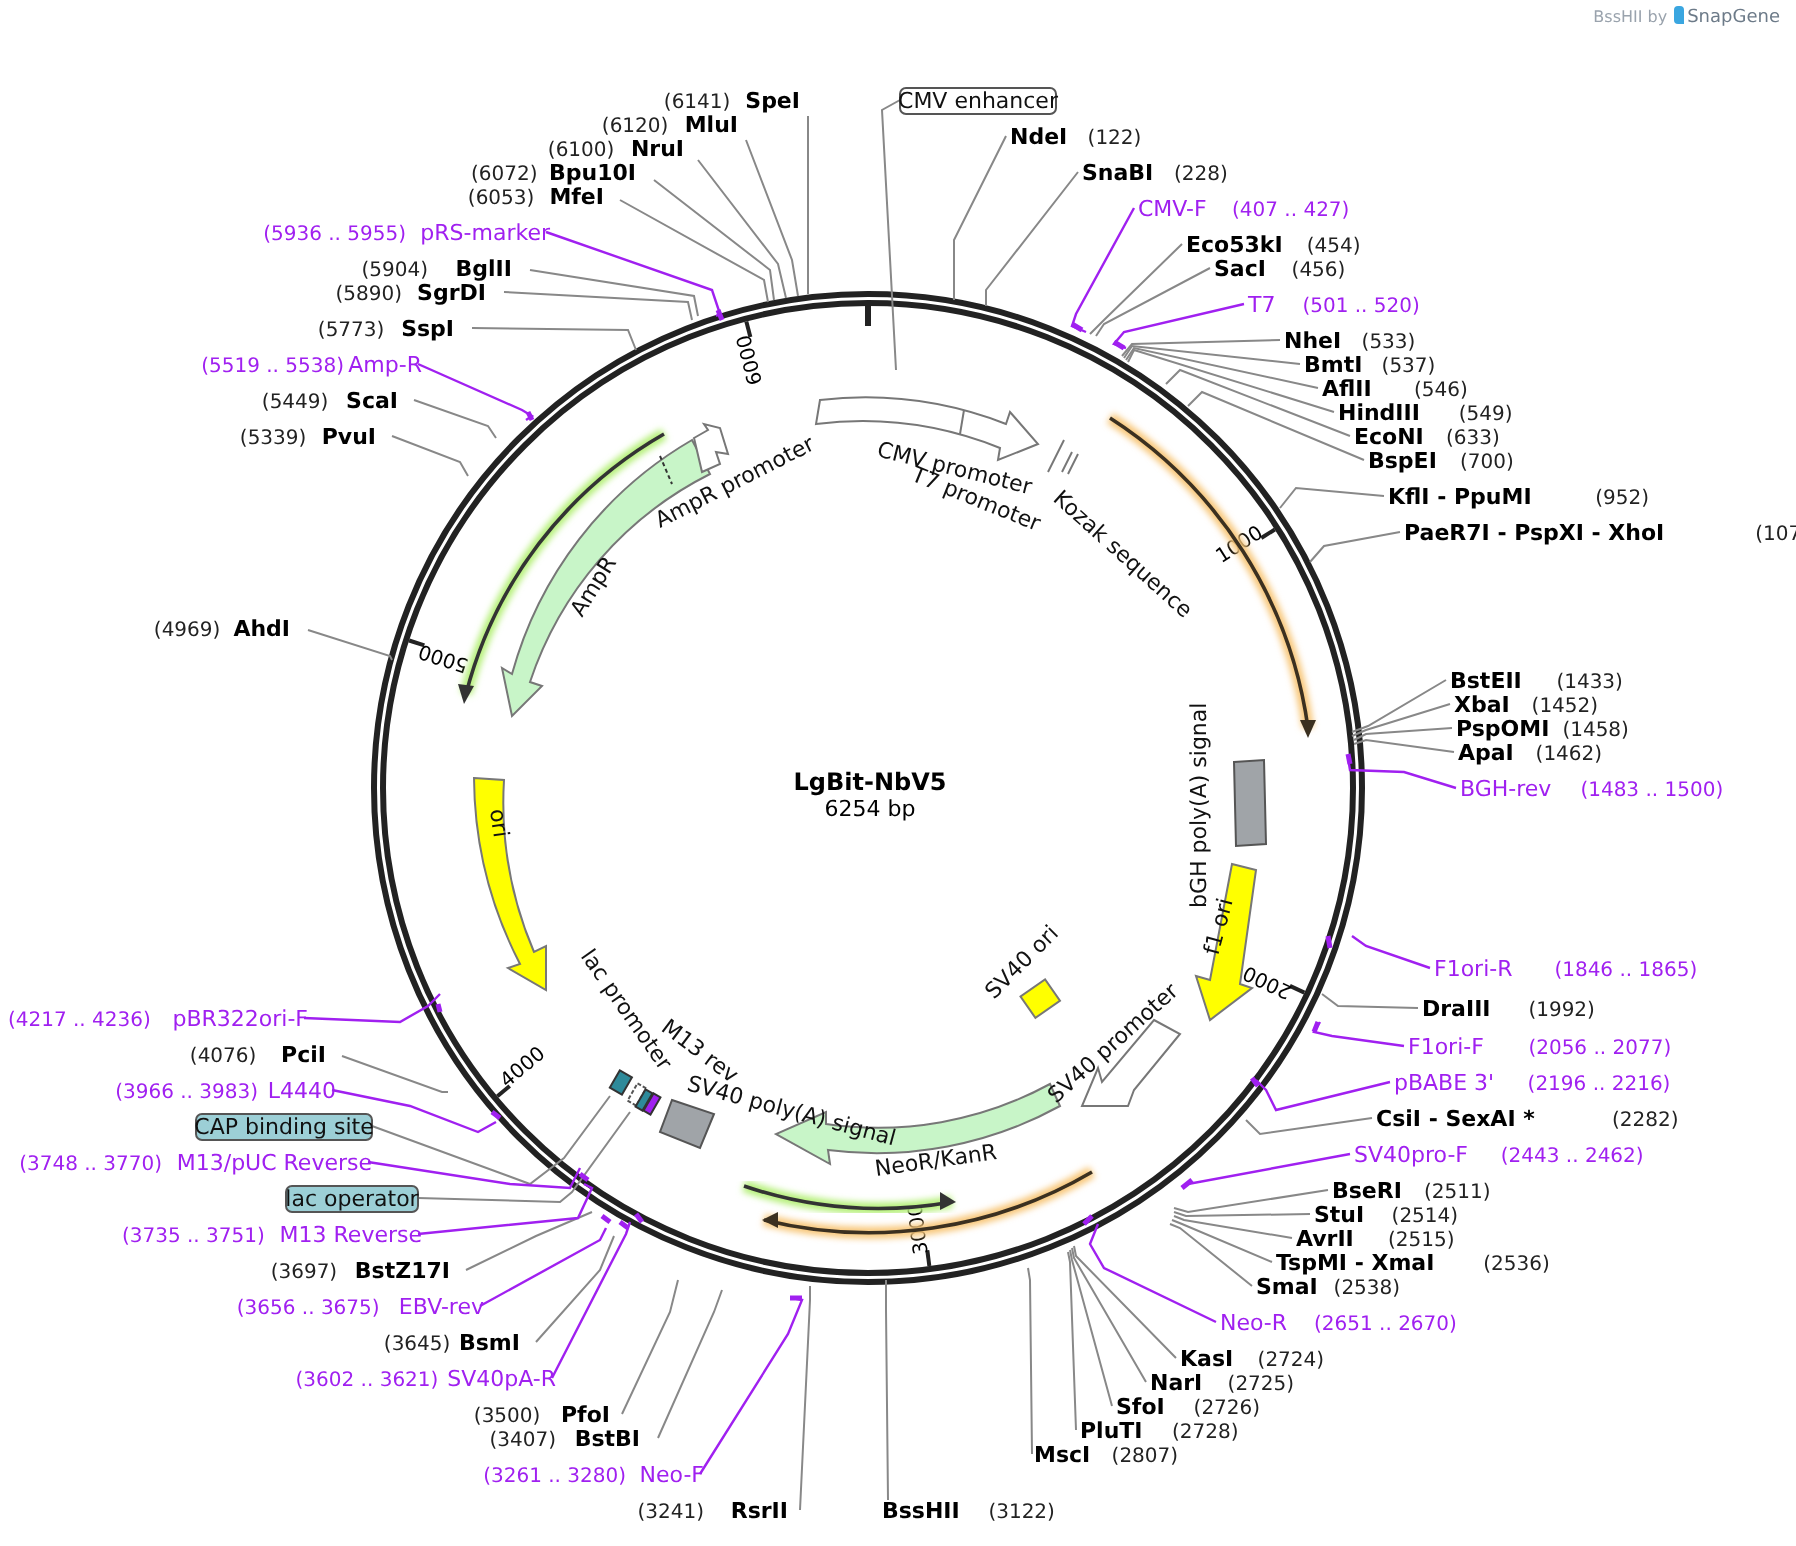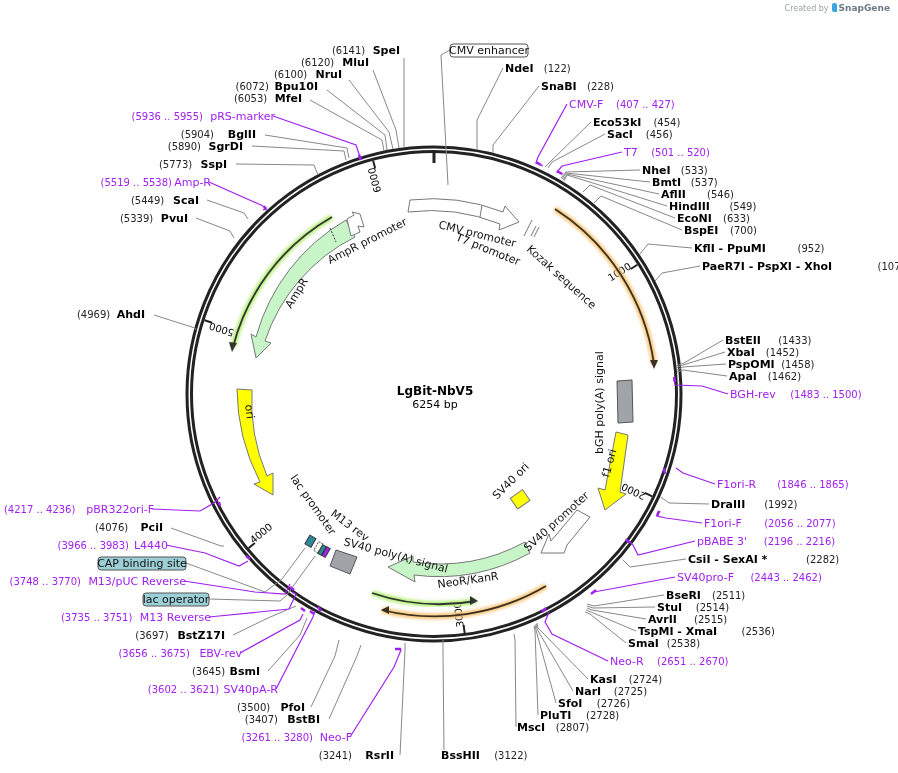--- a/index.html
+++ b/index.html
@@ -7,28 +7,28 @@
   #map{position:absolute;left:0;top:0;}
   .enz{font-weight:bold;font-size:11px;fill:#000;}
   .pos{font-size:10px;fill:#222;}
   .primer{font-size:11px;fill:#a020f0;}
   .primerpos{font-size:10px;fill:#a020f0;}
   .feat{font-size:11px;fill:#111;}
   .title{font-weight:bold;font-size:12px;fill:#000;}
   .bp{font-size:11px;fill:#000;}
   .tick{font-size:10px;fill:#000;}
   .credit{position:absolute;right:8px;top:3px;font-size:8px;color:#9aa3ad;font-family:"DejaVu Sans",sans-serif;}
-  .credit b{color:#6c7a88;font-weight:bold;font-size:9px;}
+  .credit b{color:#6c7a88;font-weight:normal;font-size:9px;}
   .credit .logo{display:inline-block;width:5px;height:9px;background:#3aa6e0;border-radius:2px 2px 0 2px;margin:0 2px -1px 3px;}
 </style>
 </head>
 <body>
 
 <div class="credit">
-  <span>Created by</span><span class="logo"></span><b>SnapGene</b>
+  <span>BssHII by</span><span class="logo"></span><b>SnapGene</b>
 </div>
 
 <svg id="map" width="898" height="773" viewBox="0 0 898 773">
   <defs>
     <filter id="glowO" x="-20%" y="-20%" width="140%" height="140%">
         <feGaussianBlur stdDeviation="1.6"></feGaussianBlur>
       </filter>
   </defs>
 
   <g>

